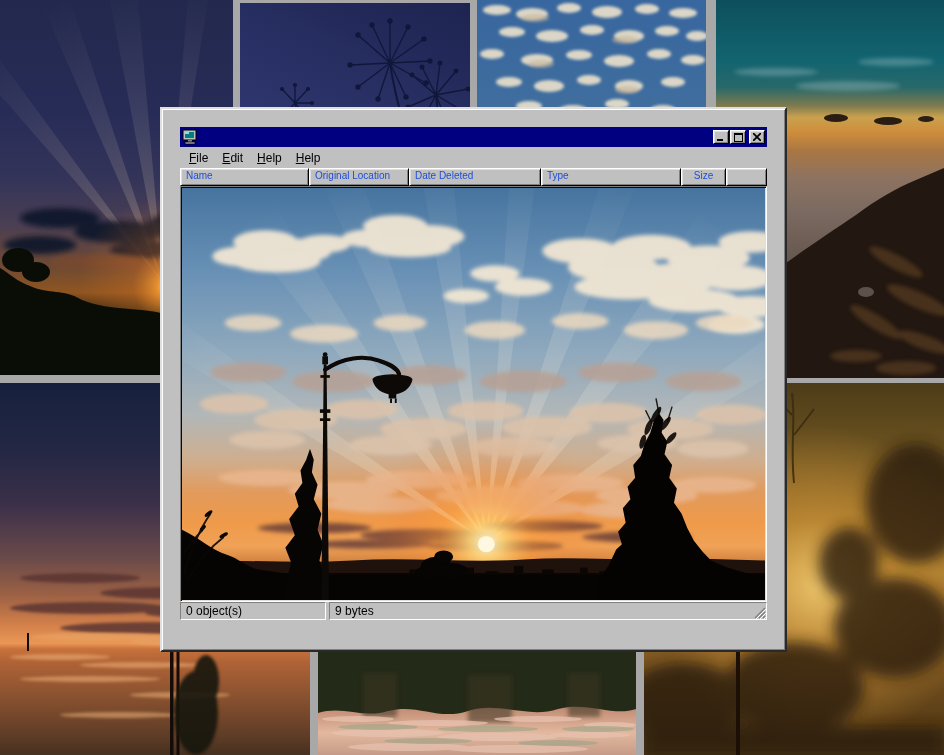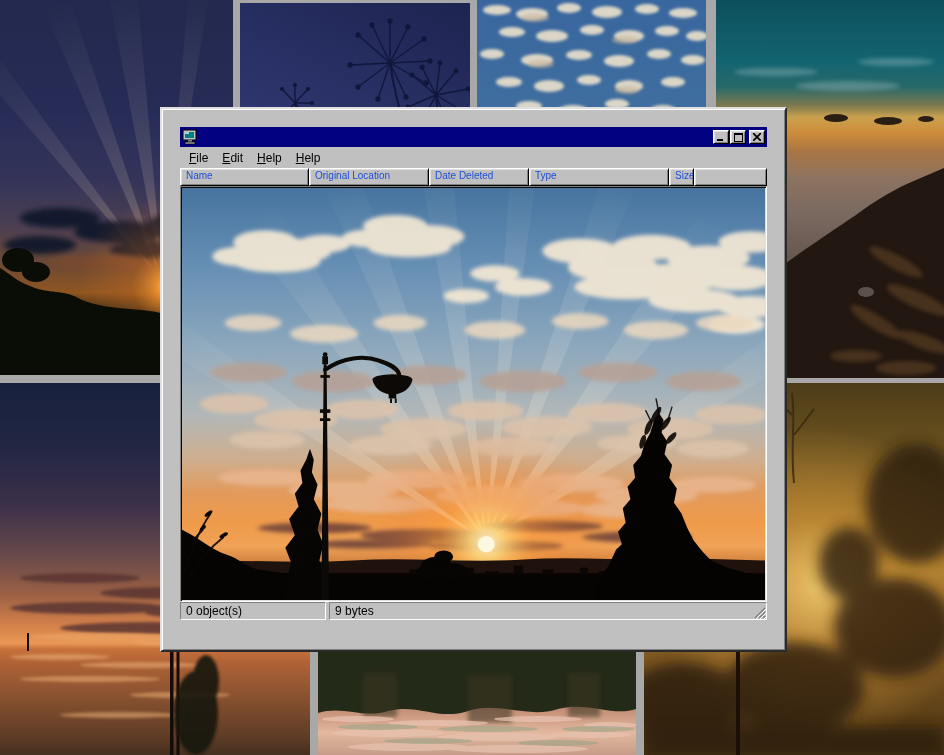--- a/index.html
+++ b/index.html
@@ -49,24 +49,24 @@
   .g-x{position:absolute;left:3px;top:2px;}
   .menubar{height:20px;display:flex;align-items:center;flex:0 0 auto;padding-left:2px;}
   .menu-item{font-size:12px;color:#000;padding:2px 7px 3px 7px;}
   .menu-item::first-letter{text-decoration:underline;}
   .headerbar{height:18px;display:flex;flex:0 0 auto;}
   .hcell{box-sizing:border-box;height:18px;background:#c0c0c0;font-size:10px;color:#1d4ed8;
     padding:1px 5px 0 5px;overflow:hidden;white-space:nowrap;
     border:1px solid;border-color:#ffffff #000000 #000000 #ffffff;
     box-shadow:inset 1px 1px 0 #dfdfdf, inset -1px -1px 0 #808080;}
   .hc-name{width:129px;}
-  .hc-loc{width:120px;}
-  .hc-date{width:100px;}
+  .hc-loc{width:100px;}
+  .hc-date{width:132px;}
   .hc-type{width:140px;}
-  .hc-size{width:25px;text-align:right;}
+  .hc-size{width:45px;text-align:center;}
   .hc-fill{flex:1;}
   .content{flex:1;position:relative;overflow:hidden;background:#000;
     border:1px solid;border-color:#808080 #ffffff #ffffff #808080;
     box-shadow:inset 1px 1px 0 #0a0a0a, inset -1px -1px 0 #dfdfdf;}
   .content svg{position:absolute;left:1px;top:1px;width:calc(100% - 2px);height:calc(100% - 2px);}
   .statusbar{height:30px;margin-top:0;display:flex;gap:3px;flex:0 0 auto;}
   .spanel{box-sizing:border-box;height:18px;font-size:12px;color:#000;padding:1px 5px 0 5px;
     border:1px solid;border-color:#808080 #ffffff #ffffff #808080;white-space:nowrap;overflow:hidden;}
   .sp1{width:146px;}
   .sp2{flex:1;position:relative;}

